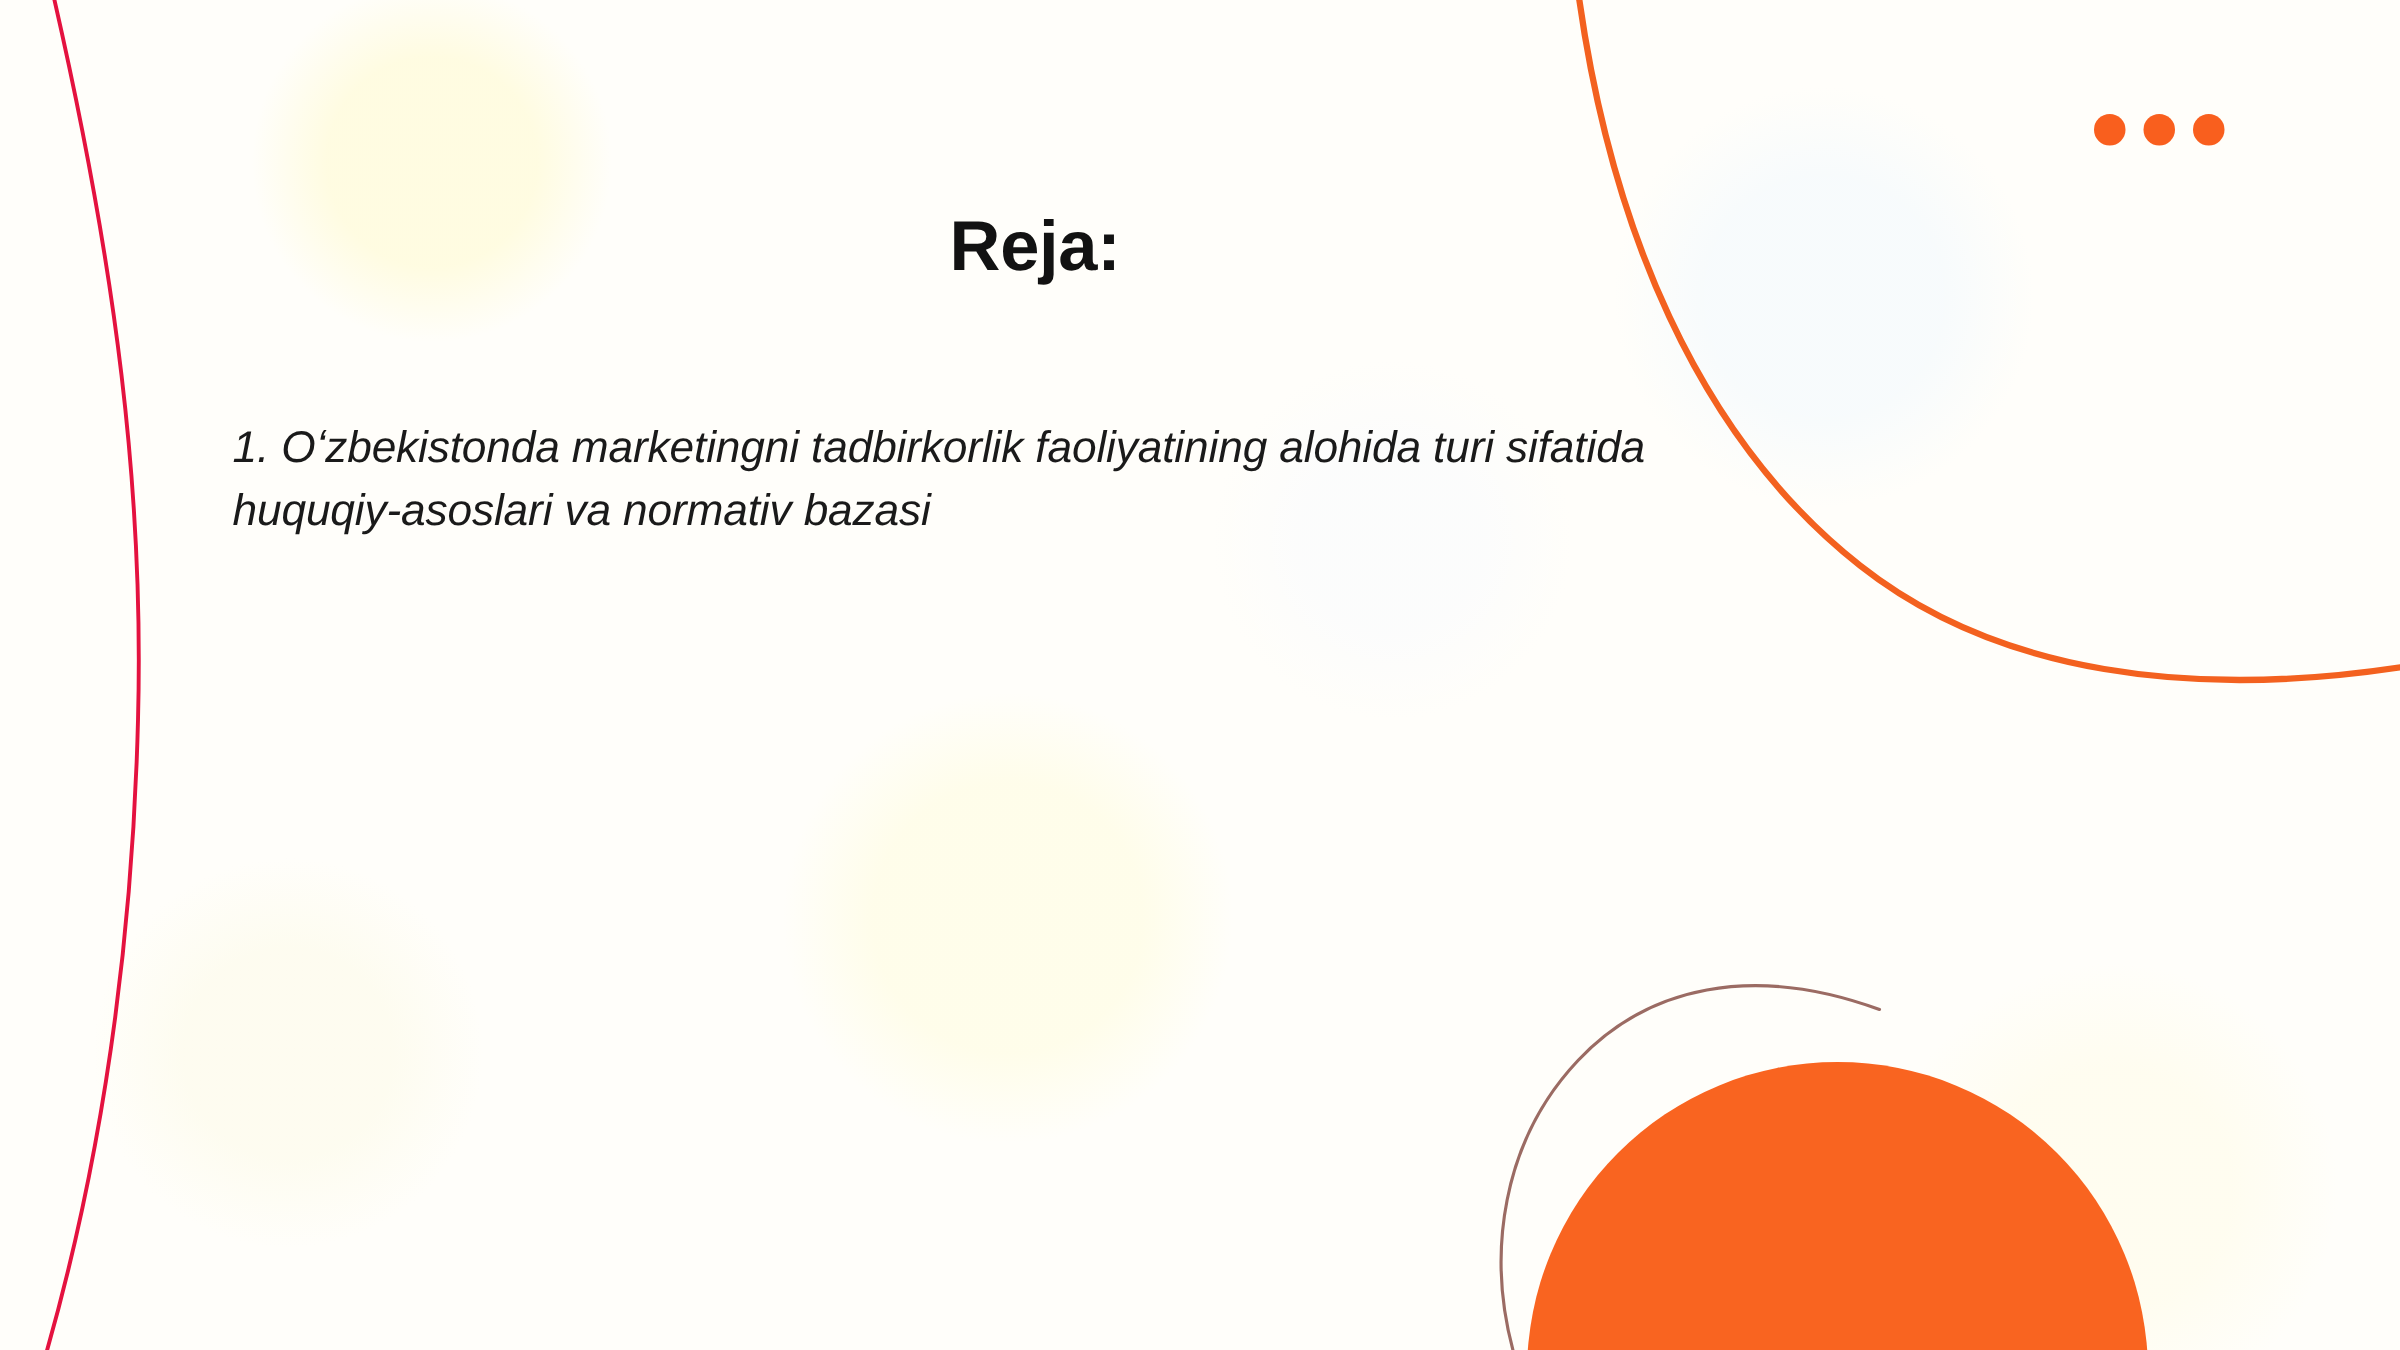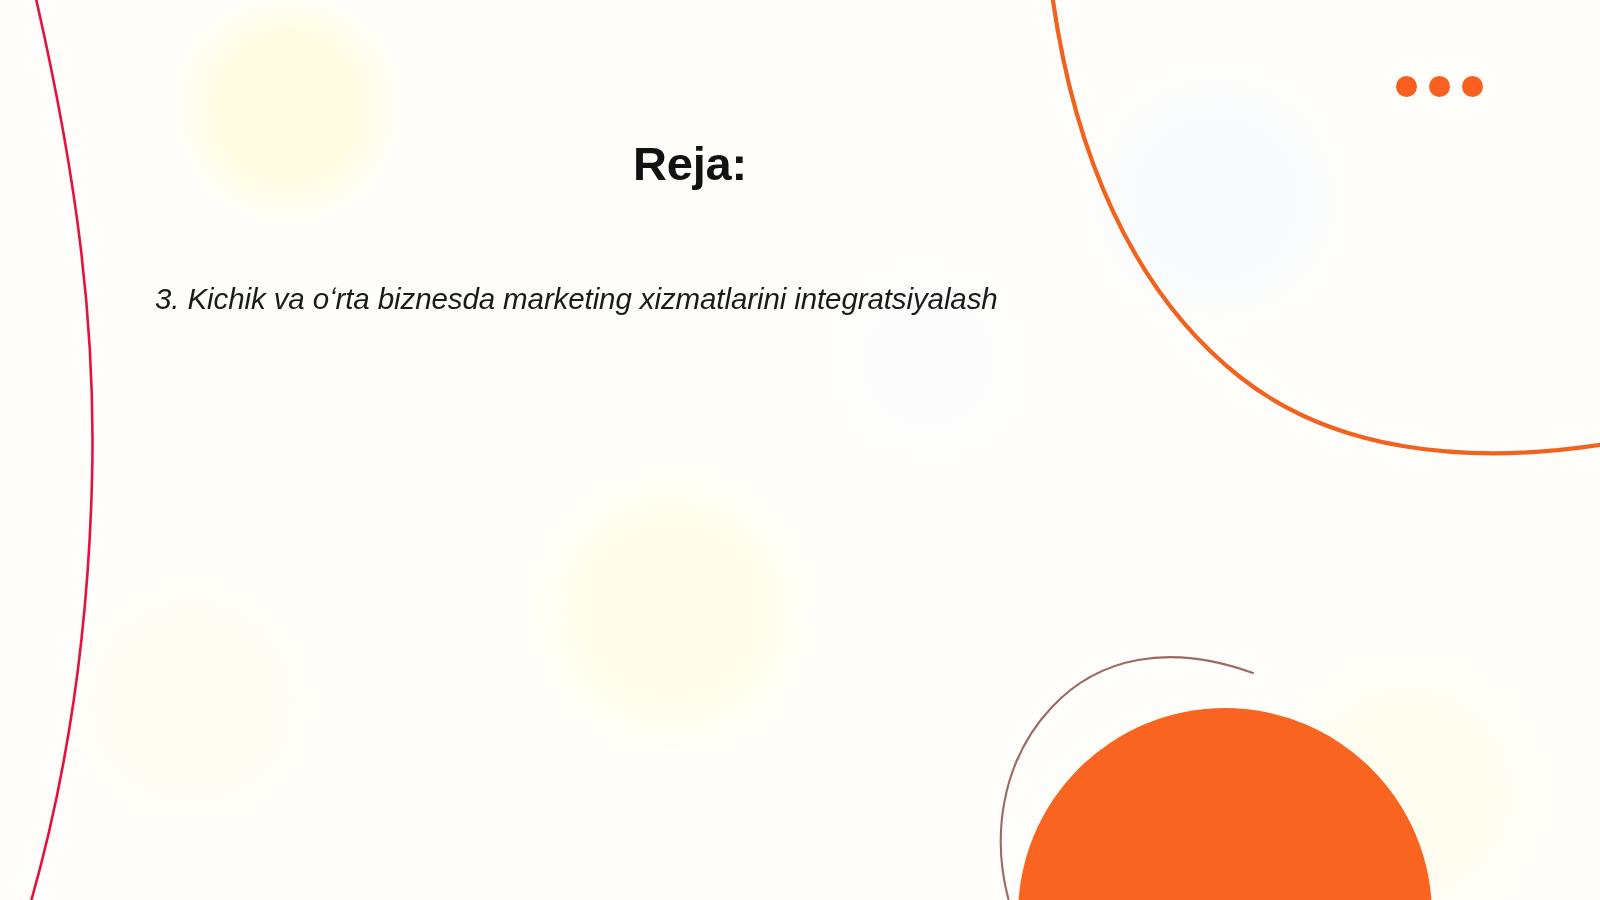--- a/index.html
+++ b/index.html
@@ -114,21 +114,21 @@
     <path d="M 1010 905 C 990 836, 1002 760, 1052 707 C 1098 658, 1168 642, 1253 673" fill="none" stroke="#9b6b63" stroke-width="2.1" stroke-linecap="round"></path>
 
     <circle cx="1225" cy="915" r="207" fill="#f96420"></circle>
   </svg>
 
   <div id="content">
 
     <h1 id="slide-title">Reja:</h1>
 
     <div id="plan-list">
-      <p class="plan-item">3. Kichik va oʻrta biznesda marketing xizmatlarini integratsiyalash</p>
+      <p class="plan-item">1. Oʻzbekistonda marketingni tadbirkorlik faoliyatining alohida turi sifatida huquqiy-asoslari va normativ bazasi</p>
     </div>
 
     <span class="dot" id="dot-1"></span>
     <span class="dot" id="dot-2"></span>
     <span class="dot" id="dot-3"></span>
 
   </div>
 </div>
 
 </body></html>

